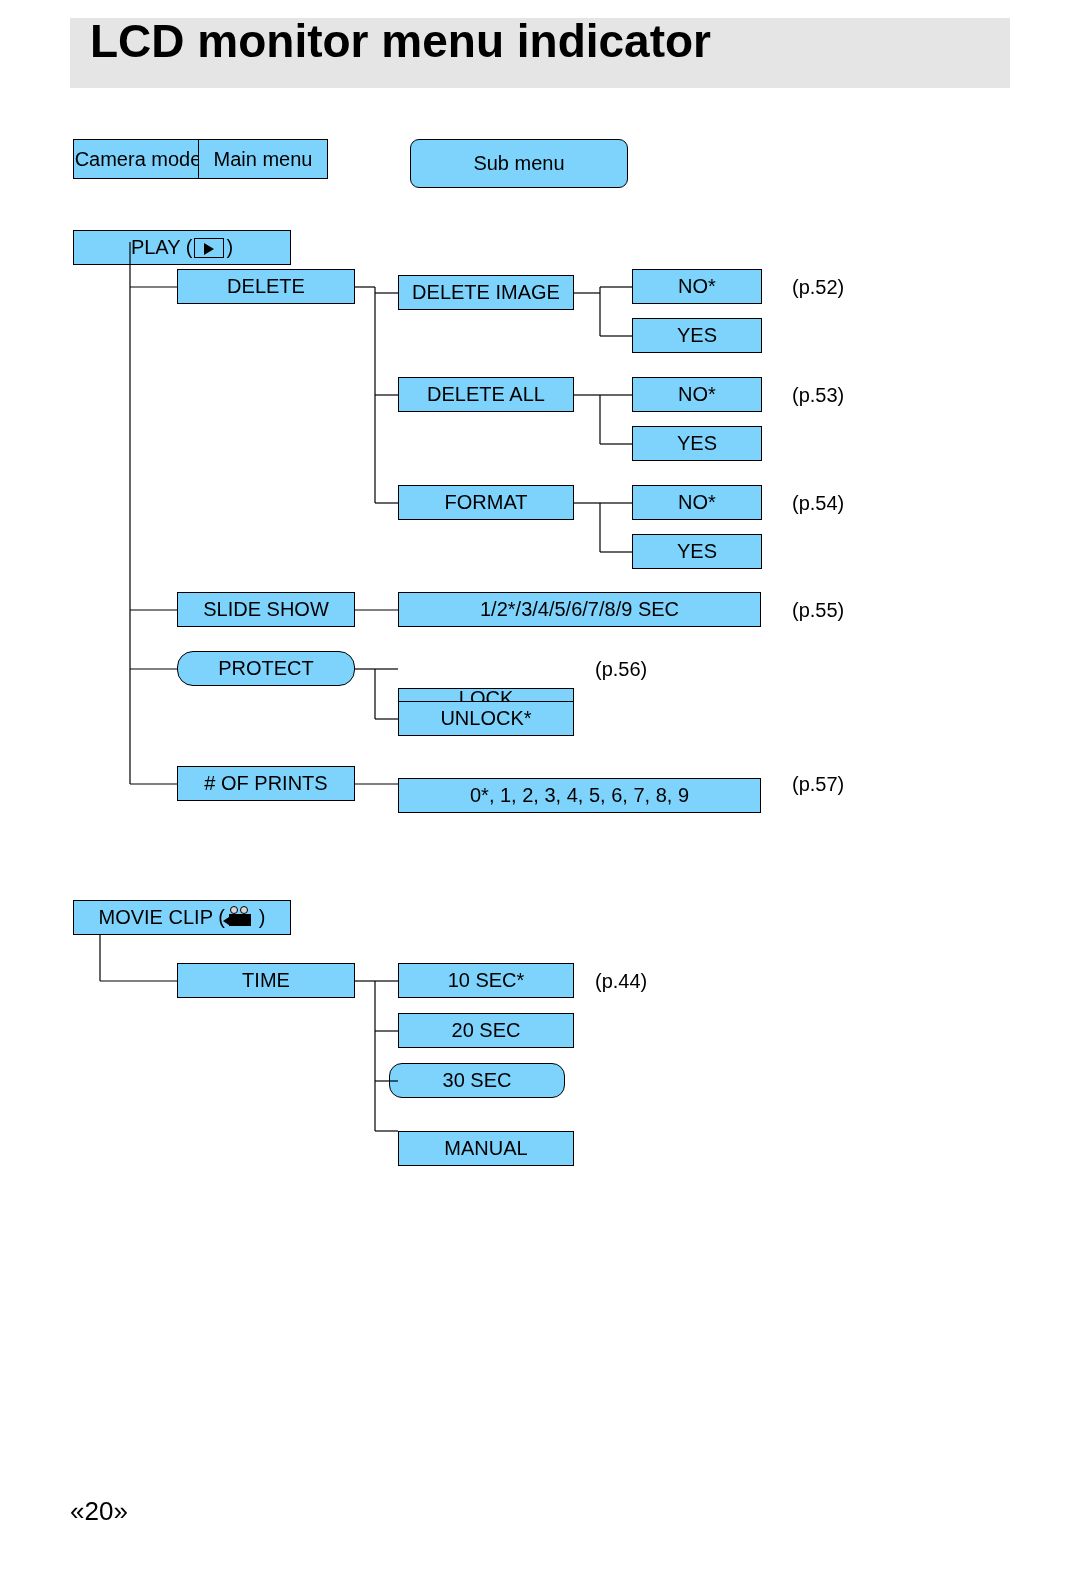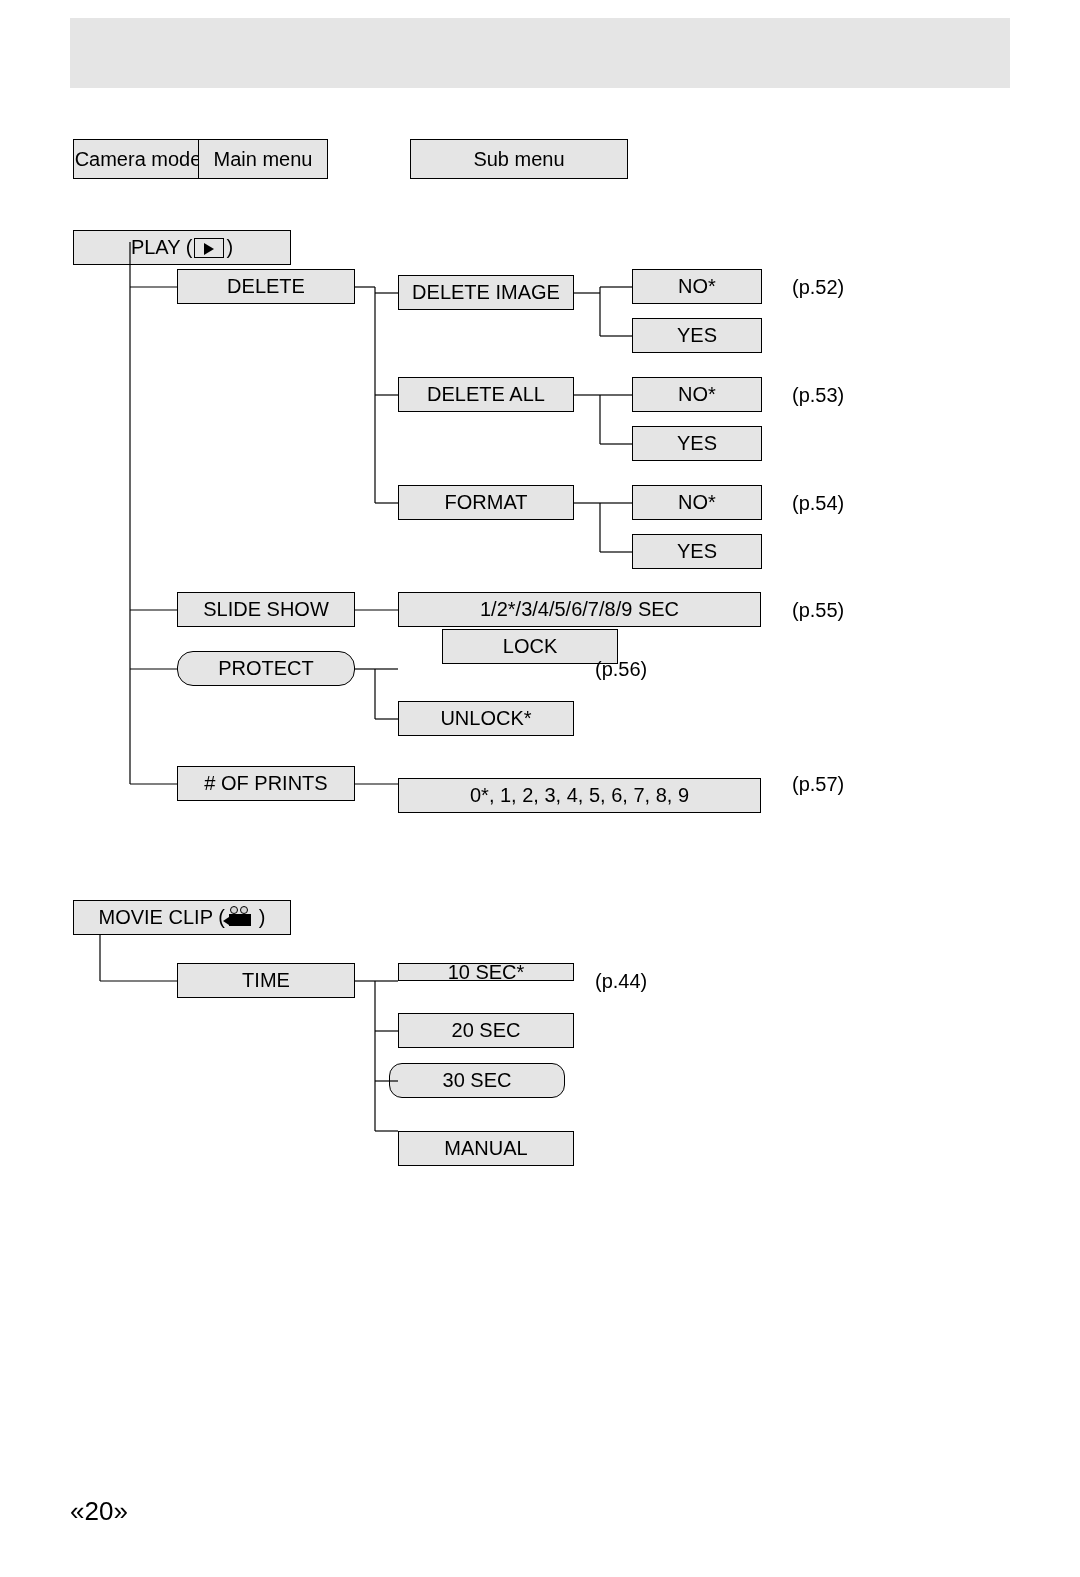--- a/index.html
+++ b/index.html
@@ -28,21 +28,21 @@
   .title-text {
     position: absolute;
     left: 90px;
     top: 14px;
     font-size: 46px;
     font-weight: bold;
     letter-spacing: 0px;
   }
   .box {
     position: absolute;
-    background: #e5e5e5;
+    background: #7dd3fc;
     border: 1px solid #000;
     display: flex;
     align-items: center;
     justify-content: center;
     font-size: 20px;
     padding: 0 0;
     white-space: nowrap;
   }
   .pageref {
     position: absolute;
@@ -116,24 +116,25 @@
     border-top: 4px solid transparent;
     border-bottom: 4px solid transparent;
   }
 </style>
 </head>
 <body>
 
 <div class="page">
 
   <div class="title-band"></div>
+  <div class="title-text">LCD monitor menu indicator</div>
 
   <div class="box" style="left:73px;  top:139px; width:130px; height:40px;">Camera mode</div>
   <div class="box" style="left:198px; top:139px; width:130px; height:40px;text-align:right;">Main menu</div>
-  <div class="box" style="left:410px; top:139px; width:218px; height:40px;">Sub menu</div>
+  <div class="box" style="left:410px; top:139px; width:218px; height:49px;border-radius:9px;">Sub menu</div>
 
   <div class="box" style="left:73px; top:207px; width:218px; height:35px; justify-content:center;margin-top:23px;">
     <span>PLAY (</span>
     <span class="play-icon-rect"></span>
     <span> )</span>
   </div>
 
   <div class="box" style="left:177px; top:269px; width:178px; height:35px;">DELETE</div>
 
   <div class="box" style="left:398px; top:275px; width:176px; height:35px;">DELETE IMAGE</div>
@@ -149,41 +150,41 @@
   <div class="box" style="left:398px; top:485px; width:176px; height:35px;">FORMAT</div>
   <div class="box" style="left:632px; top:485px; width:130px; height:35px;">NO*</div>
   <div class="box" style="left:632px; top:534px; width:130px; height:35px;">YES</div>
   <div class="pageref" style="left:792px; top:492px;">(p.54)</div>
 
   <div class="box" style="left:177px; top:592px; width:178px; height:35px;">SLIDE SHOW</div>
   <div class="box" style="left:398px; top:592px; width:363px; height:35px;">1/2*/3/4/5/6/7/8/9 SEC</div>
   <div class="pageref" style="left:792px; top:599px;">(p.55)</div>
 
   <div class="box" style="left:177px; top:651px; width:178px; height:35px;border-radius:16px;">PROTECT</div>
-  <div class="box" style="left:398px; top:629px; width:176px; height:35px;margin-left:44px;">LOCK</div>
+  <div class="box" style="left:398px; top:688px; width:176px; height:20px;">LOCK</div>
   <div class="box" style="left:398px; top:701px; width:176px; height:35px;">UNLOCK*</div>
   <div class="pageref" style="left:595px; top:658px;">(p.56)</div>
 
   <div class="box" style="left:177px; top:766px; width:178px; height:35px;"># OF PRINTS</div>
   <div class="box" style="left:398px; top:766px; width:363px; height:35px;margin-top:12px;">0*, 1, 2, 3, 4, 5, 6, 7, 8, 9</div>
   <div class="pageref" style="left:792px; top:773px;">(p.57)</div>
 
   <div class="box" style="left:73px; top:900px; width:218px; height:35px; justify-content:center;">
     <span>MOVIE CLIP (</span>
     <span class="movie-icon">
       <span class="reel r1"></span>
         <span class="reel r2"></span>
         <span class="body"></span>
         <span class="tri"></span>
     </span>
     <span> )</span>
   </div>
 
   <div class="box" style="left:177px; top:963px; width:178px; height:35px;">TIME</div>
-  <div class="box" style="left:398px; top:963px;  width:176px; height:18px;">10 SEC*</div>
+  <div class="box" style="left:398px; top:963px;  width:176px; height:35px;">10 SEC*</div>
   <div class="box" style="left:398px; top:1013px; width:176px; height:35px;">20 SEC</div>
   <div class="box" style="left:389px; top:1063px; width:176px; height:35px;border-radius:13px;">30 SEC</div>
   <div class="box" style="left:398px; top:1113px; width:176px; height:35px;margin-top:18px;">MANUAL</div>
   <div class="pageref" style="left:595px; top:970px;">(p.44)</div>
 
   <div class="pagenum">20</div>
 
   <svg class="connectors">
 
     <line x1="130" y1="242" x2="130" y2="784"></line>

